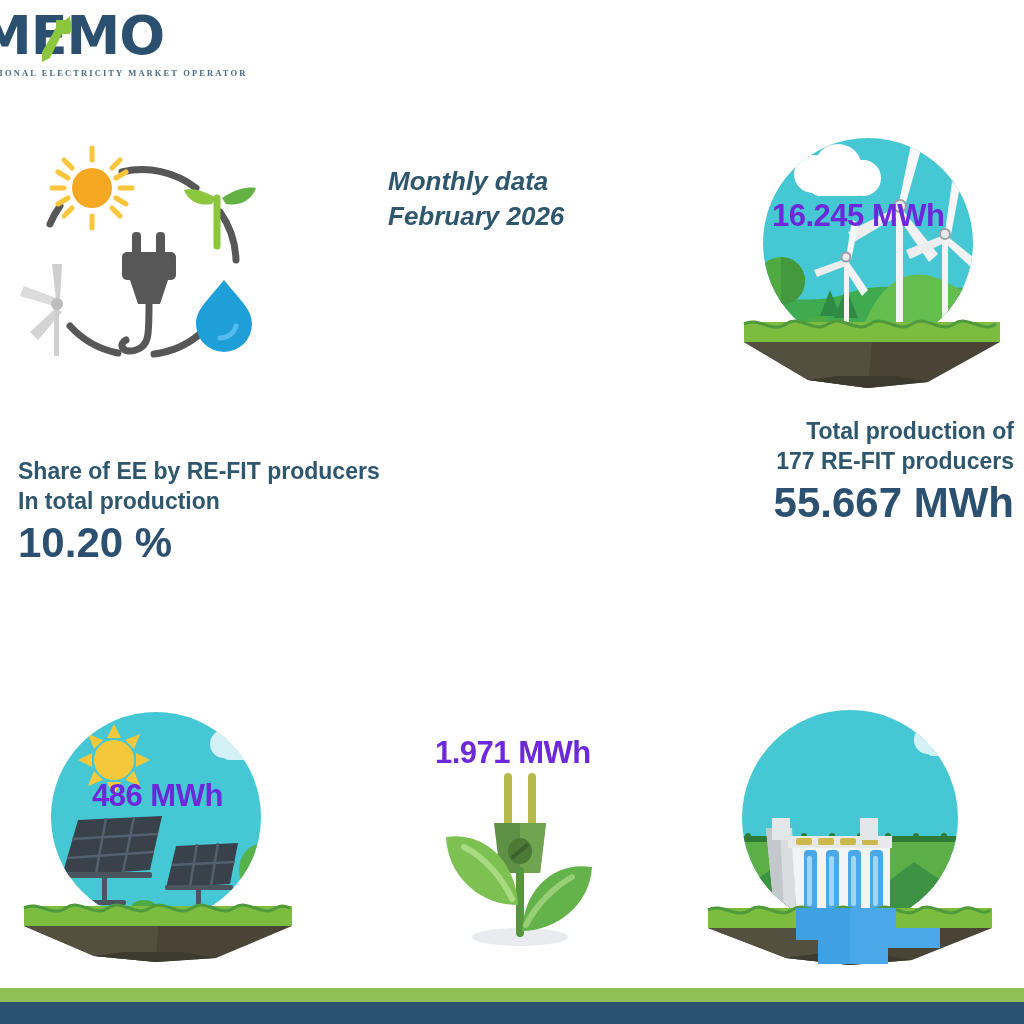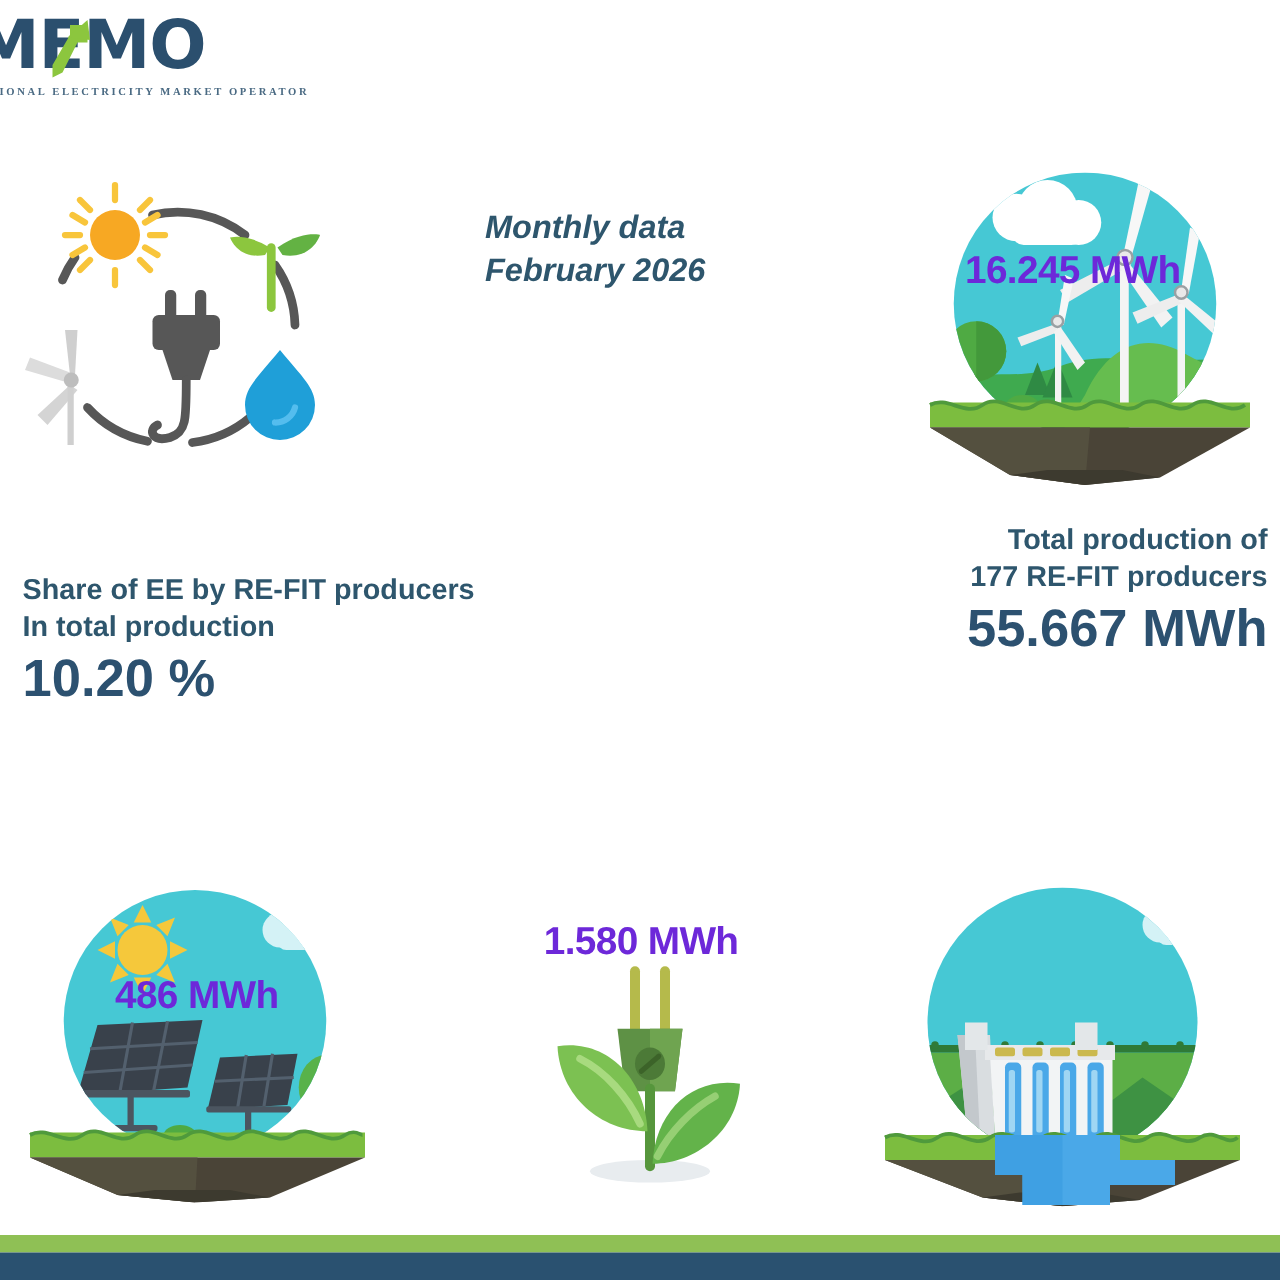--- a/index.html
+++ b/index.html
@@ -329,21 +329,21 @@
 
       <path d="M100 106 L 100 168" stroke="#56963c" stroke-width="8" fill="none" stroke-linecap="round"></path>
 
       <path d="M98 140 C 60 140, 28 112, 26 72 C 64 66, 96 96, 98 140 Z" fill="#7cc152"></path>
       <path d="M44 82 C 64 92, 82 112, 92 134" stroke="#a8da7f" stroke-width="6" fill="none" stroke-linecap="round"></path>
 
       <path d="M102 166 C 136 166, 170 140, 172 102 C 134 96, 104 124, 102 166 Z" fill="#63b34a"></path>
       <path d="M152 112 C 134 122, 116 140, 106 160" stroke="#96cf74" stroke-width="6" fill="none" stroke-linecap="round"></path>
     </svg>
   </div>
-  <div class="value-label" id="label-bio">1.580 MWh</div>
+  <div class="value-label" id="label-bio">1.971 MWh</div>
 
   <div class="island" id="island-hydro">
     <svg viewBox="0 0 300 255" width="300" height="255">
       <defs>
         <clipPath id="clipHydro">
             <circle cx="150" cy="108" r="108"></circle>
           </clipPath>
       </defs>
       <circle cx="150" cy="108" r="108" fill="#46c8d4"></circle>
       <g clip-path="url(#clipHydro)">

